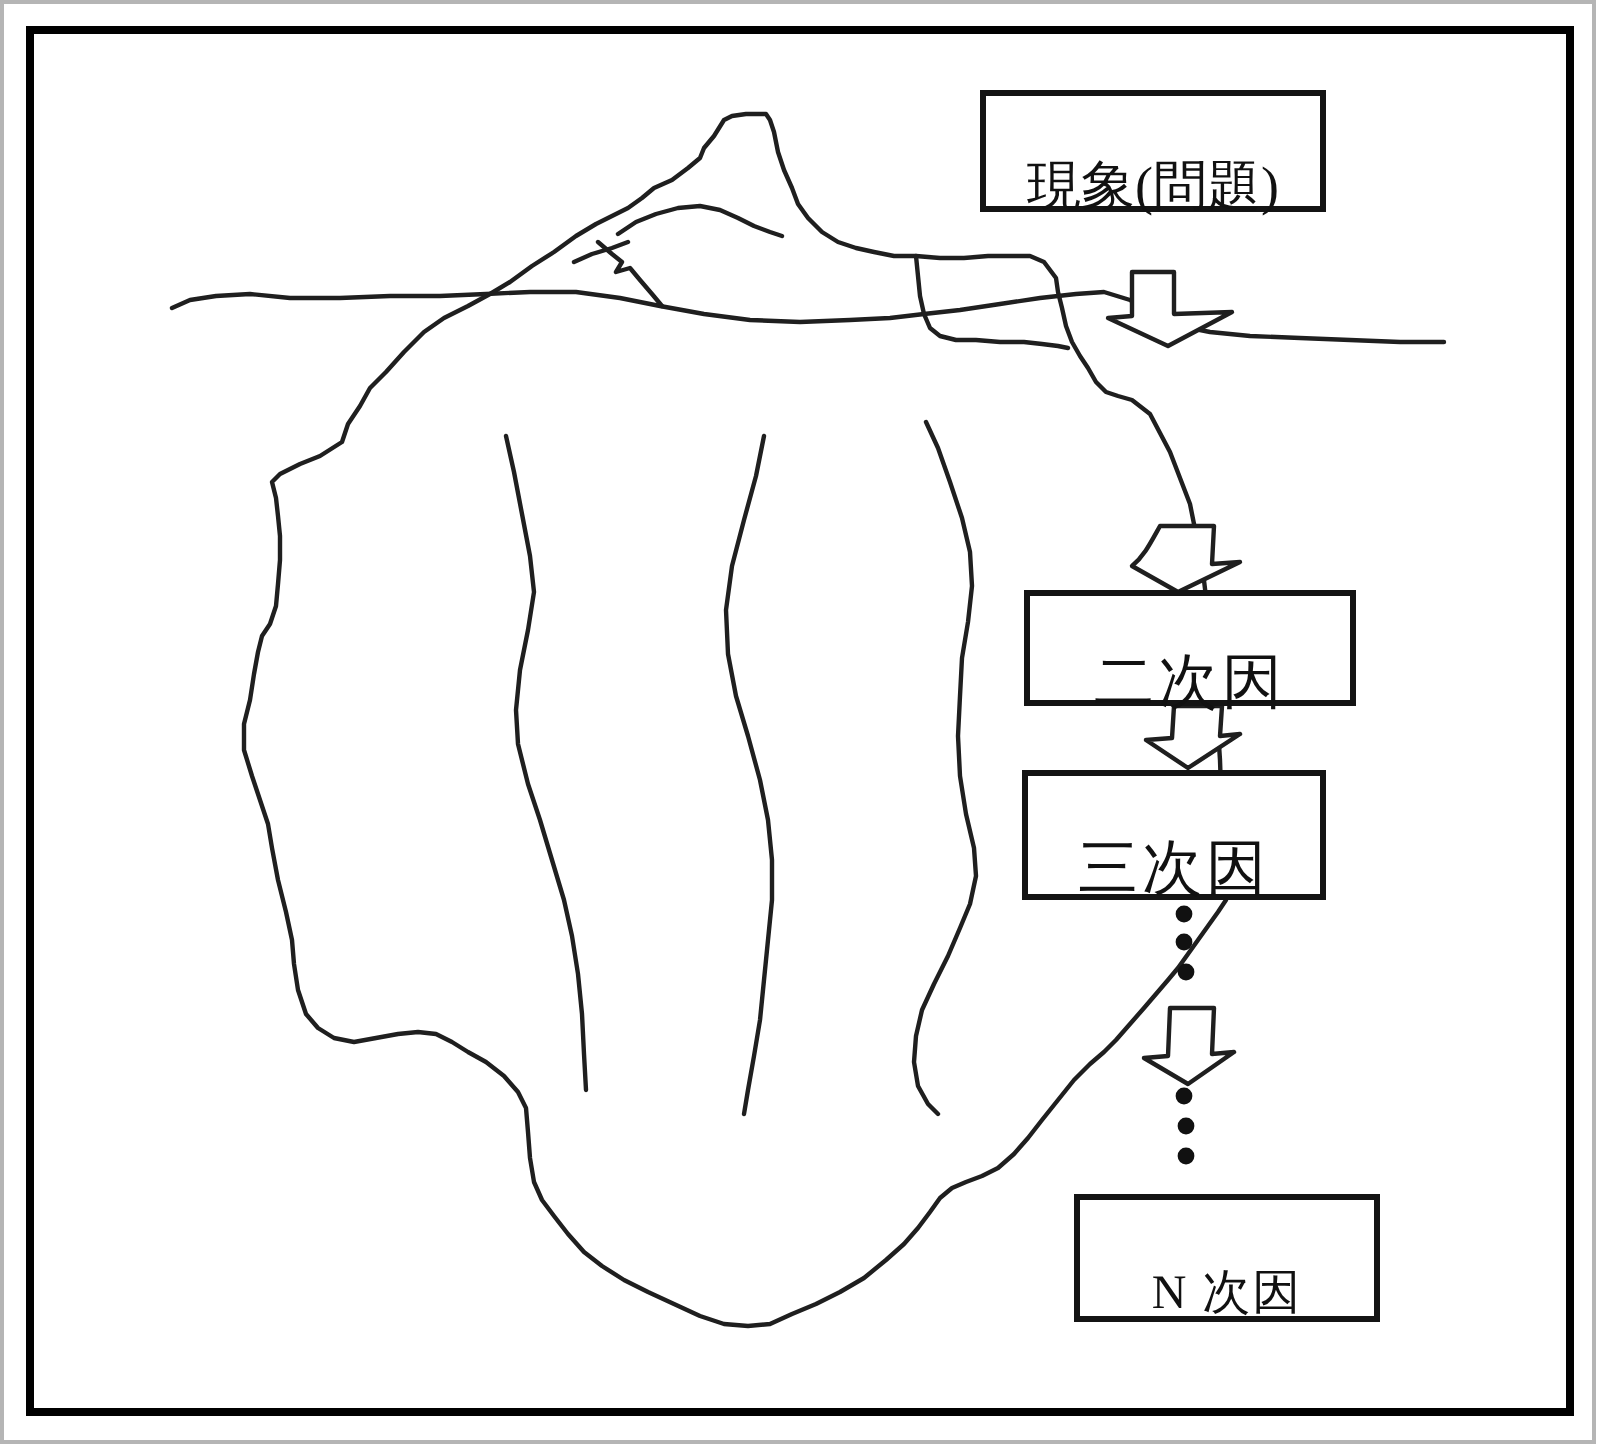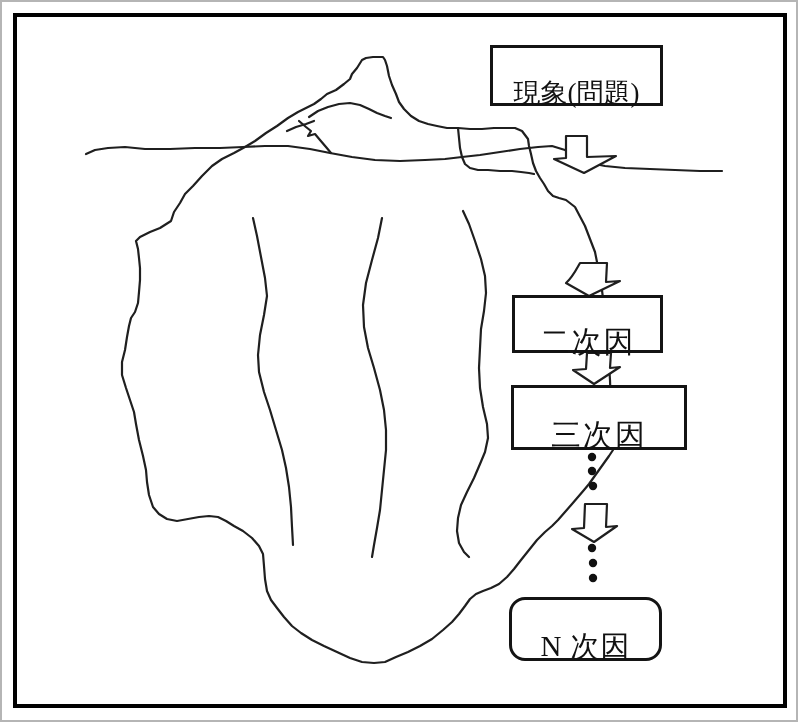--- a/index.html
+++ b/index.html
@@ -38,23 +38,23 @@
     box-sizing: border-box;
     display: flex;
     align-items: center;
     justify-content: center;
     color: #111111;
     white-space: nowrap;
   }
   .dbox span { display: block; line-height: 1; margin-top: 35px; }
   #box-phenomenon { left: 490px; top: 45px;  width: 173px; height: 61px; font-size: 27px; }
   #box-c1        { left: 512px; top: 200px; width: 151px; height: 62px; font-size: 30px; letter-spacing: 2px; }
-  #box-c2        { left: 512px; top: 295px; width: 151px; height: 58px; font-size: 30px; letter-spacing: 2px; }
-  #box-c3        { left: 511px; top: 385px; width: 176px; height: 65px; font-size: 30px; letter-spacing: 2px; }
-  #box-cn        { left: 509px; top: 597px; width: 153px; height: 64px; font-size: 29px; letter-spacing: 1px; border-radius: 16px; }
+  #box-c2        { left: 512px; top: 295px; width: 166px; height: 58px; font-size: 30px; letter-spacing: 2px; }
+  #box-c3        { left: 511px; top: 385px; width: 152px; height: 65px; font-size: 30px; letter-spacing: 2px; }
+  #box-cn        { left: 537px; top: 597px; width: 153px; height: 64px; font-size: 24px; letter-spacing: 1px; }
 </style>
 </head>
 <body>
 
 <div class="stage">
 
   <div class="outer-frame"></div>
   <div class="draw-border"></div>
 
   <svg class="sketch" viewBox="0 0 800 725">

